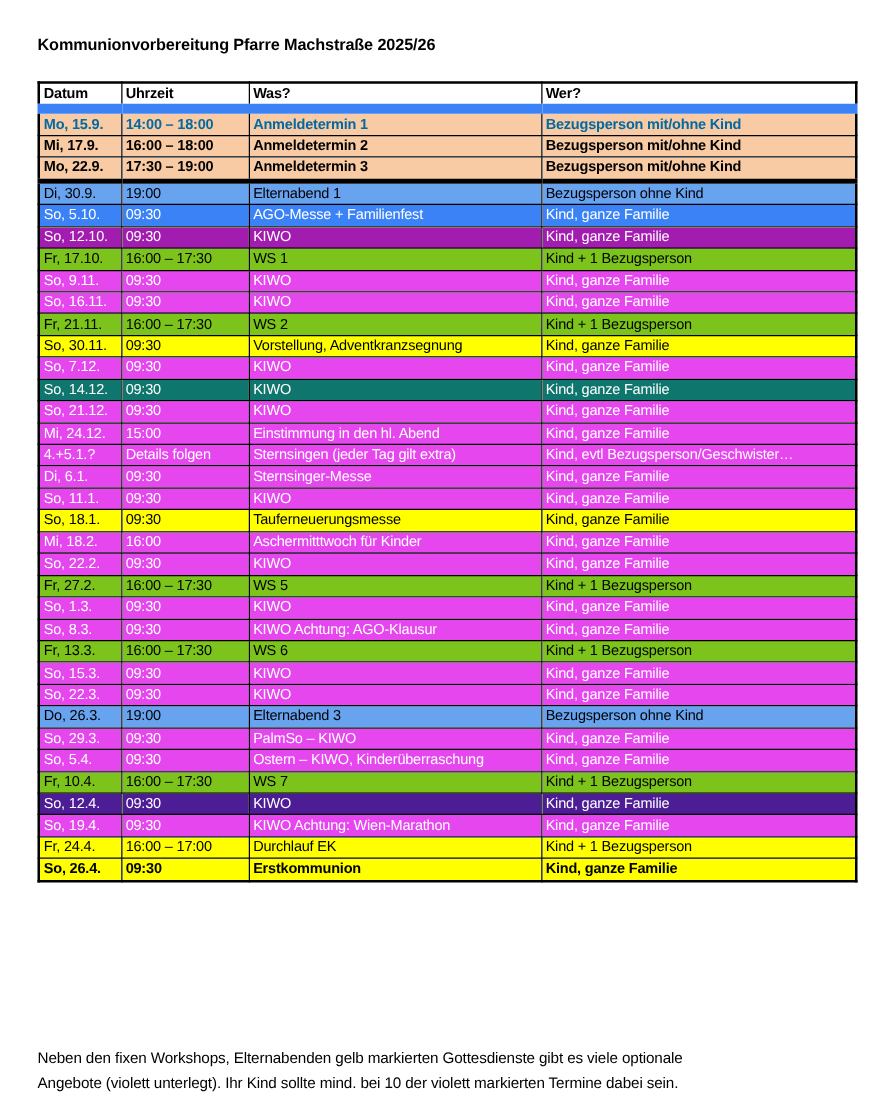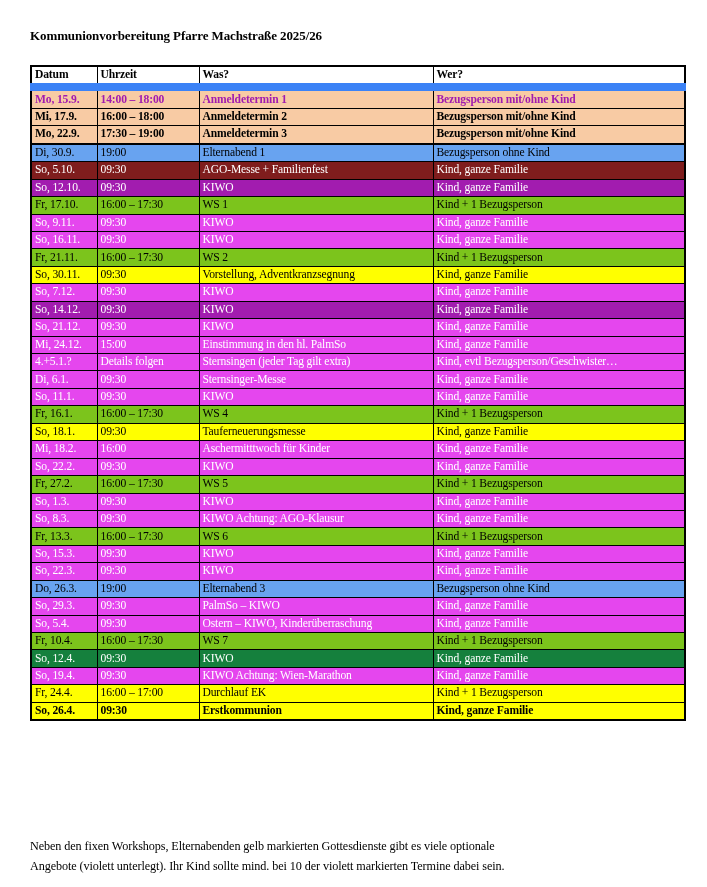--- a/index.html
+++ b/index.html
@@ -10,21 +10,20 @@
     height: 887px;
     overflow: hidden;
     font-family: "Liberation Sans", sans-serif;
     color: #000;
   }
   .page {
     position: relative;
     width: 707px;
     height: 696px;
     background: #ffffff;
-    font-family: Liberation Serif, serif;
   }
   .title {
     position: absolute;
     left: 30px;
     top: 28px;
     font-size: 13px;
     font-weight: bold;
     letter-spacing: -0.1px;
     white-space: nowrap;
   }
@@ -48,21 +47,21 @@
     text-align: left;
     vertical-align: middle;
     letter-spacing: -0.15px;
   }
   .schedule thead th {
     font-weight: bold;
     background: #ffffff;
     border-bottom: 8px solid #3b82f6;
   }
   .schedule tr.bold td { font-weight: bold; }
-  .schedule tr.block-end td { border-bottom: 2px solid #000000; }
+  .schedule tr.block-end td { border-bottom: 4px solid #000000; }
   .footer {
     position: absolute;
     left: 30px;
     top: 836px;
     width: 655px;
     font-size: 12.2px;
     line-height: 20px;
     letter-spacing: -0.1px;
   }
 </style>
@@ -81,21 +80,21 @@
     </colgroup>
     <thead>
       <tr>
         <th>Datum</th>
         <th>Uhrzeit</th>
         <th>Was?</th>
         <th>Wer?</th>
       </tr>
     </thead>
     <tbody>
-        <tr class="bold" style="background-color: rgb(248, 203, 164); color: #a21caf;">
+        <tr class="bold" style="background-color: rgb(248, 203, 164); color: #0369a1;">
           <td>Mo, 15.9.</td>
           <td>14:00 – 18:00</td>
           <td>Anmeldetermin 1</td>
           <td>Bezugsperson mit/ohne Kind</td>
         </tr>
         <tr class="bold" style="background-color: rgb(248, 203, 164); color: rgb(0, 0, 0);">
           <td>Mi, 17.9.</td>
           <td>16:00 – 18:00</td>
           <td>Anmeldetermin 2</td>
           <td>Bezugsperson mit/ohne Kind</td>
@@ -105,21 +104,21 @@
           <td>17:30 – 19:00</td>
           <td>Anmeldetermin 3</td>
           <td>Bezugsperson mit/ohne Kind</td>
         </tr>
         <tr style="background-color: rgb(104, 163, 240); color: rgb(0, 0, 0); padding-left: 46px;">
           <td>Di, 30.9.</td>
           <td>19:00</td>
           <td>Elternabend 1</td>
           <td>Bezugsperson ohne Kind</td>
         </tr>
-        <tr style="background-color: #7f1d1d; color: rgb(255, 255, 255);">
+        <tr style="background-color: #3b82f6; color: rgb(255, 255, 255);">
           <td>So, 5.10.</td>
           <td>09:30</td>
           <td>AGO-Messe + Familienfest</td>
           <td>Kind, ganze Familie</td>
         </tr>
         <tr style="background-color: #a21caf; color: rgb(255, 255, 255);">
           <td>So, 12.10.</td>
           <td>09:30</td>
           <td>KIWO</td>
           <td>Kind, ganze Familie</td>
@@ -153,61 +152,55 @@
           <td>09:30</td>
           <td>Vorstellung,  Adventkranzsegnung</td>
           <td>Kind, ganze Familie</td>
         </tr>
         <tr style="background-color: rgb(229, 70, 238); color: rgb(255, 255, 255);">
           <td>So, 7.12.</td>
           <td>09:30</td>
           <td>KIWO</td>
           <td>Kind, ganze Familie</td>
         </tr>
-        <tr style="background-color: #a21caf; color: rgb(255, 255, 255); padding-left: 35px;">
+        <tr style="background-color: #0f766e; color: rgb(255, 255, 255); padding-left: 35px;">
           <td>So, 14.12.</td>
           <td>09:30</td>
           <td>KIWO</td>
           <td>Kind, ganze Familie</td>
         </tr>
         <tr style="background-color: rgb(229, 70, 238); color: rgb(255, 255, 255);">
           <td>So, 21.12.</td>
           <td>09:30</td>
           <td>KIWO</td>
           <td>Kind, ganze Familie</td>
         </tr>
         <tr style="background-color: rgb(229, 70, 238); color: rgb(255, 255, 255);">
           <td>Mi, 24.12.</td>
           <td>15:00</td>
-          <td>Einstimmung in den hl. PalmSo</td>
+          <td>Einstimmung in den hl. Abend</td>
           <td>Kind, ganze Familie</td>
         </tr>
         <tr style="background-color: rgb(229, 70, 238); color: rgb(255, 255, 255);">
           <td>4.+5.1.?</td>
           <td>Details folgen</td>
           <td>Sternsingen (jeder Tag gilt extra)</td>
           <td>Kind, evtl Bezugsperson/Geschwister…</td>
         </tr>
         <tr style="background-color: rgb(229, 70, 238); color: rgb(255, 255, 255);">
           <td>Di, 6.1.</td>
           <td>09:30</td>
           <td>Sternsinger-Messe</td>
           <td>Kind, ganze Familie</td>
         </tr>
         <tr style="background-color: rgb(229, 70, 238); color: rgb(255, 255, 255); padding-left: 38px;">
           <td>So, 11.1.</td>
           <td>09:30</td>
           <td>KIWO</td>
           <td>Kind, ganze Familie</td>
-        </tr>
-        <tr style="background-color: rgb(124, 196, 28); color: rgb(0, 0, 0);">
-          <td>Fr, 16.1.</td>
-          <td>16:00 – 17:30</td>
-          <td>WS 4</td>
-          <td>Kind + 1 Bezugsperson</td>
         </tr>
         <tr style="background-color: rgb(255, 255, 0); color: rgb(0, 0, 0);">
           <td>So, 18.1.</td>
           <td>09:30</td>
           <td>Tauferneuerungsmesse</td>
           <td>Kind, ganze Familie</td>
         </tr>
         <tr style="background-color: rgb(229, 70, 238); color: rgb(255, 255, 255);">
           <td>Mi, 18.2.</td>
           <td>16:00</td>
@@ -273,21 +266,21 @@
           <td>09:30</td>
           <td>Ostern – KIWO, Kinderüberraschung</td>
           <td>Kind, ganze Familie</td>
         </tr>
         <tr style="background-color: rgb(124, 196, 28); color: rgb(0, 0, 0);">
           <td>Fr, 10.4.</td>
           <td>16:00 – 17:30</td>
           <td>WS 7</td>
           <td>Kind + 1 Bezugsperson</td>
         </tr>
-        <tr style="background-color: #15803d; color: rgb(255, 255, 255);">
+        <tr style="background-color: #4c1d95; color: rgb(255, 255, 255);">
           <td>So, 12.4.</td>
           <td>09:30</td>
           <td>KIWO</td>
           <td>Kind, ganze Familie</td>
         </tr>
         <tr style="background-color: rgb(229, 70, 238); color: rgb(255, 255, 255);">
           <td>So, 19.4.</td>
           <td>09:30</td>
           <td>KIWO Achtung: Wien-Marathon</td>
           <td>Kind, ganze Familie</td>

